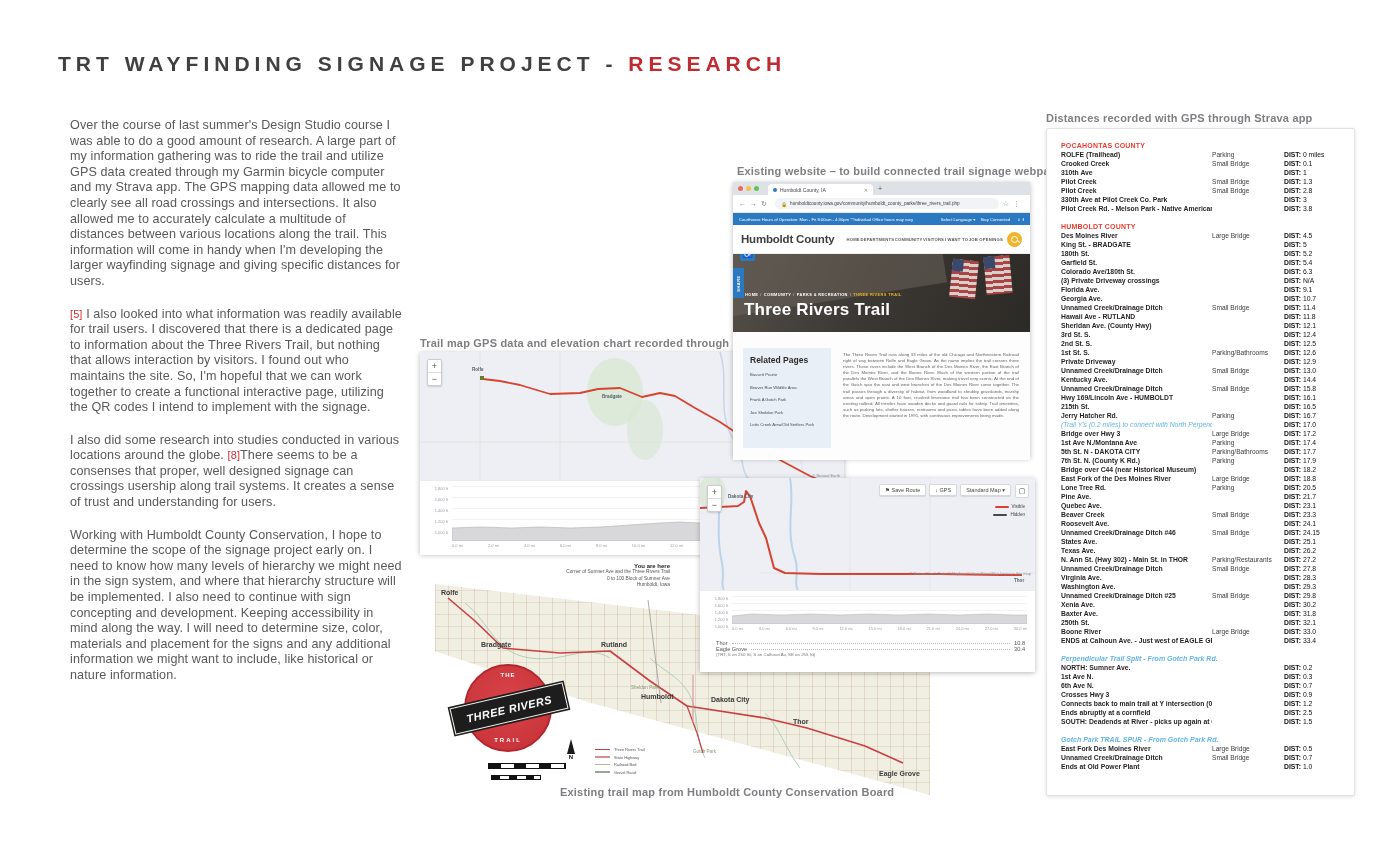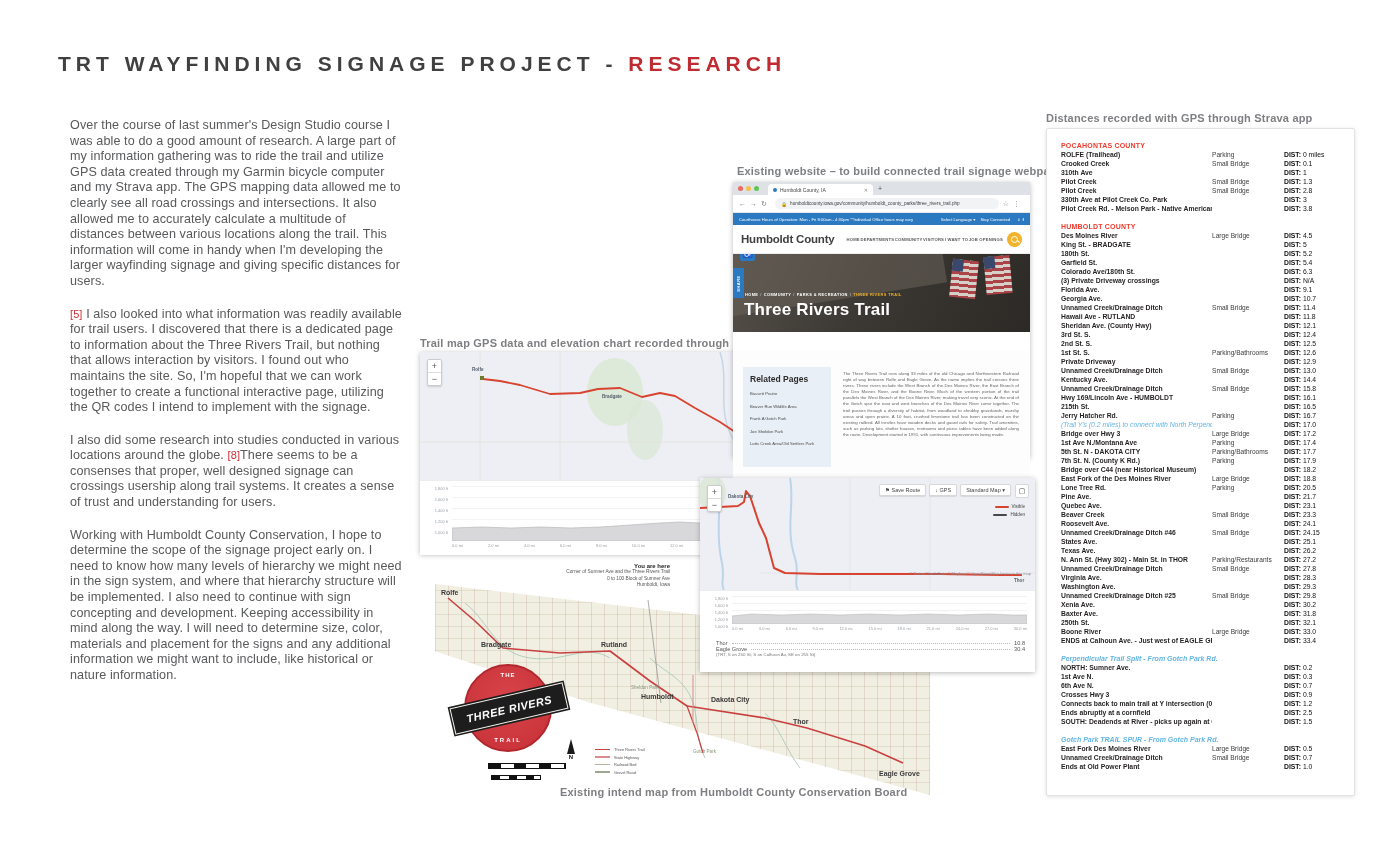--- a/index.html
+++ b/index.html
@@ -56,21 +56,21 @@
   .hero .flag .canton{position:absolute;left:0;top:0;width:11px;height:12px;background:#3a4b73;}
   .access-btn{position:absolute;left:7px;top:-8px;width:15px;height:15px;background:#2a79c1;color:#fff;
       font-size:9px;line-height:15px;text-align:center;border-radius:2px;}
   .share-tab{position:absolute;left:0;top:14px;width:11px;height:30px;background:#2a79c1;color:#fff;
       display:flex;align-items:center;justify-content:center;}
   .share-tab span{transform:rotate(-90deg);font-size:4px;font-weight:700;letter-spacing:.5px;}
   .breadcrumb{position:absolute;left:12px;top:38px;font-size:3.9px;font-weight:700;color:#fff;letter-spacing:.4px;}
   .breadcrumb .sep{color:#bbb;margin:0 2px;}
   .breadcrumb .last{color:#f0b32a;}
   .hero-title{position:absolute;left:11px;top:46px;font-size:17px;font-weight:700;color:#fff;letter-spacing:.2px;}
-  .site-content{position:relative;height:128px;background:#fdfdfd;margin-top:19px;}
+  .site-content{position:relative;height:128px;background:#fdfdfd;}
   .related-box{position:absolute;left:10px;top:16px;width:88px;height:100px;background:#e9eff6;padding:7px 7px 0 7px;box-sizing:border-box;}
   .related-box h4{margin:0 0 7px 0;font-size:8.5px;font-weight:700;color:#2b2b2b;}
   .related-box a{display:block;font-size:4.2px;color:#4a4a4a;text-decoration:none;margin-bottom:7.5px;}
   .site-body{position:absolute;left:110px;top:20px;width:176px;font-size:4.35px;line-height:6.1px;color:#666;text-align:justify;}
 
   
   .strava1{left:420px;top:352px;width:424px;height:202px;z-index:1;}
   .strava2{left:700px;top:478px;width:335px;height:194px;z-index:4;}
   .mapzone{position:relative;background:#edeff4;overflow:hidden;}
   .strava1 .mapzone{height:128px;}
@@ -170,21 +170,21 @@
   <div class="left-col">
       <p><span>Over the course of last summer's Design Studio course I was able to do a good amount of research. A large part of my information gathering was to ride the trail and utilize GPS data created through my Garmin bicycle computer and my Strava app. The GPS mapping data allowed me to clearly see all road crossings and intersections. It also allowed me to accurately calculate a multitude of distances between various locations along the trail. This information will come in handy when I'm developing the larger wayfinding signage and giving specific distances for users.</span></p>
       <p><span class="ref">[5]</span><span> I also looked into what information was readily available for trail users. I discovered that there is a dedicated page to information about the Three Rivers Trail, but nothing that allows interaction by visitors. I found out who maintains the site. So, I'm hopeful that we can work together to create a functional interactive page, utilizing the QR codes I intend to implement with the signage.</span></p>
       <p><span>I also did some research into studies conducted in various locations around the globe. </span><span class="ref">[8]</span><span>There seems to be a consenses that proper, well designed signage can crossings usership along trail systems. It creates a sense of trust and understanding for users.</span></p>
       <p><span>Working with Humboldt County Conservation, I hope to determine the scope of the signage project early on. I need to know how many levels of hierarchy we might need in the sign system, and where that hierarchy structure will be implemented. I also need to continue with sign concepting and development. Keeping accessibility in mind along the way. I will need to determine size, color, materials and placement for the signs and any additional information we might want to include, like historical or nature information.</span></p>
     </div>
 
   <div class="caption" style="left:420px;top:337px;">Trail map GPS data and elevation chart recorded through Strava app</div>
   <div class="caption" style="left:737px;top:165px;">Existing website – to build connected trail signage webpage</div>
   <div class="caption" style="left:1046px;top:112px;">Distances recorded with GPS through Strava app</div>
-  <div class="caption" style="left:560px;top:786px;">Existing intend map from Humboldt County Conservation Board</div>
+  <div class="caption" style="left:560px;top:786px;">Existing trail map from Humboldt County Conservation Board</div>
 
   <div class="card strava1">
     <div class="mapzone">
       <svg width="424" height="128" viewBox="0 0 424 128">
         <ellipse cx="195" cy="40" rx="28" ry="34" fill="#d9e7d4" opacity="0.85"></ellipse>
         <ellipse cx="225" cy="78" rx="18" ry="30" fill="#d9e7d4" opacity="0.7"></ellipse>
         <ellipse cx="350" cy="30" rx="20" ry="22" fill="#dfe9dc" opacity="0.6"></ellipse>
         <path d="M300,0 C310,30 295,60 315,90 C325,105 320,120 330,128" stroke="#c7d6e6" stroke-width="1.5" fill="none"></path>
         <path d="M380,0 C385,40 370,70 385,128" stroke="#dfe3ea" stroke-width="1" fill="none"></path>
         <path d="M60,0 L60,128 M140,0 L140,128 M0,90 L424,90" stroke="#e4e2da" stroke-width="0.8" fill="none"></path>

